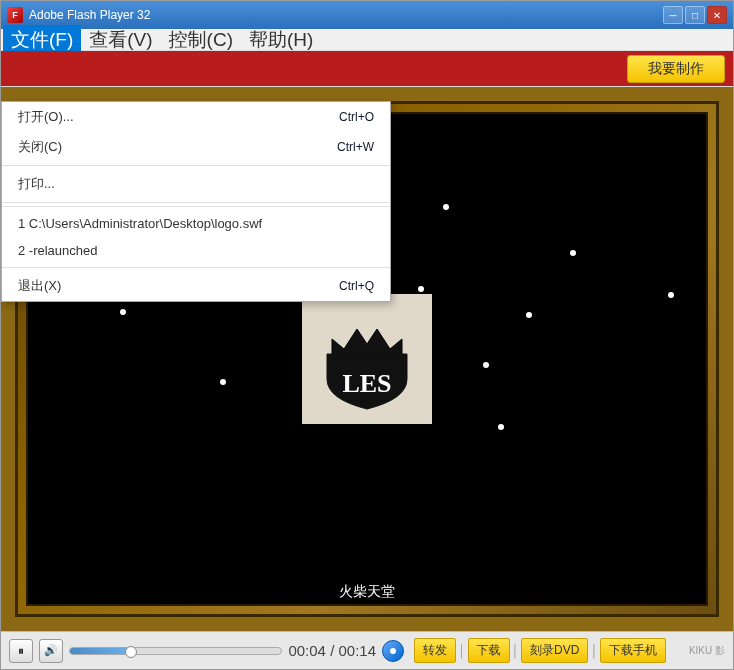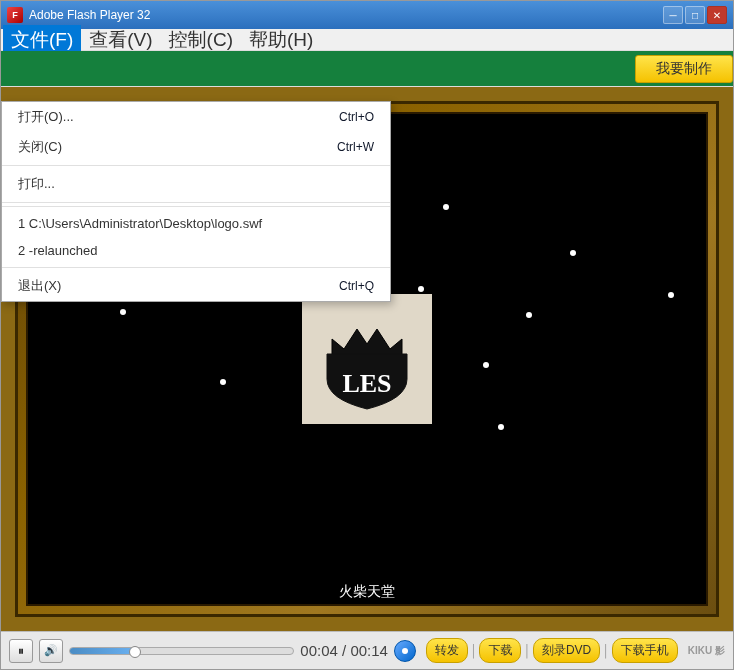--- a/index.html
+++ b/index.html
@@ -97,25 +97,25 @@
     }
 
     .menu-item:hover, .menu-item.active {
       background: #0078d7;
       color: white;
     }
 
     
     .toolbar {
       height: 36px;
-      background: #15803d;
+      background: #b91c1c;
       display: flex;
       align-items: center;
       justify-content: flex-end;
-      padding: 0 0;
+      padding: 0 8px;
       border-bottom: 1px solid #ddd;
       flex-shrink: 0;
     }
 
     .make-btn {
       background: linear-gradient(to bottom, #ffe44a, #f5c200);
       border: 1px solid #c8a000;
       padding: 4px 20px;
       font-size: 14px;
       color: #333;
@@ -318,37 +318,36 @@
       margin-left: 4px;
     }
 
     .action-btn {
       background: linear-gradient(to bottom, #ffe44a, #f5c200);
       border: 1px solid #c8a000;
       padding: 3px 8px;
       font-size: 12px;
       color: #333;
       cursor: pointer;
-      border-radius: 10px;
+      border-radius: 2px;
       font-family: 'SimSun', 'Microsoft YaHei', sans-serif;
       white-space: nowrap;
     }
 
     .action-btn-divider {
       color: #999;
       font-size: 12px;
       display: flex;
       align-items: center;
     }
 
     .watermark {
       font-size: 10px;
       color: #999;
-      margin-left: 4px;
-      font-weight: bold;
+      margin-left: 17px;
     }
   </style>
 </head>
 <body>
 
 <div class="window">
 
   <div class="title-bar">
     <div class="title-bar-left">
       <div class="title-icon">F</div>

